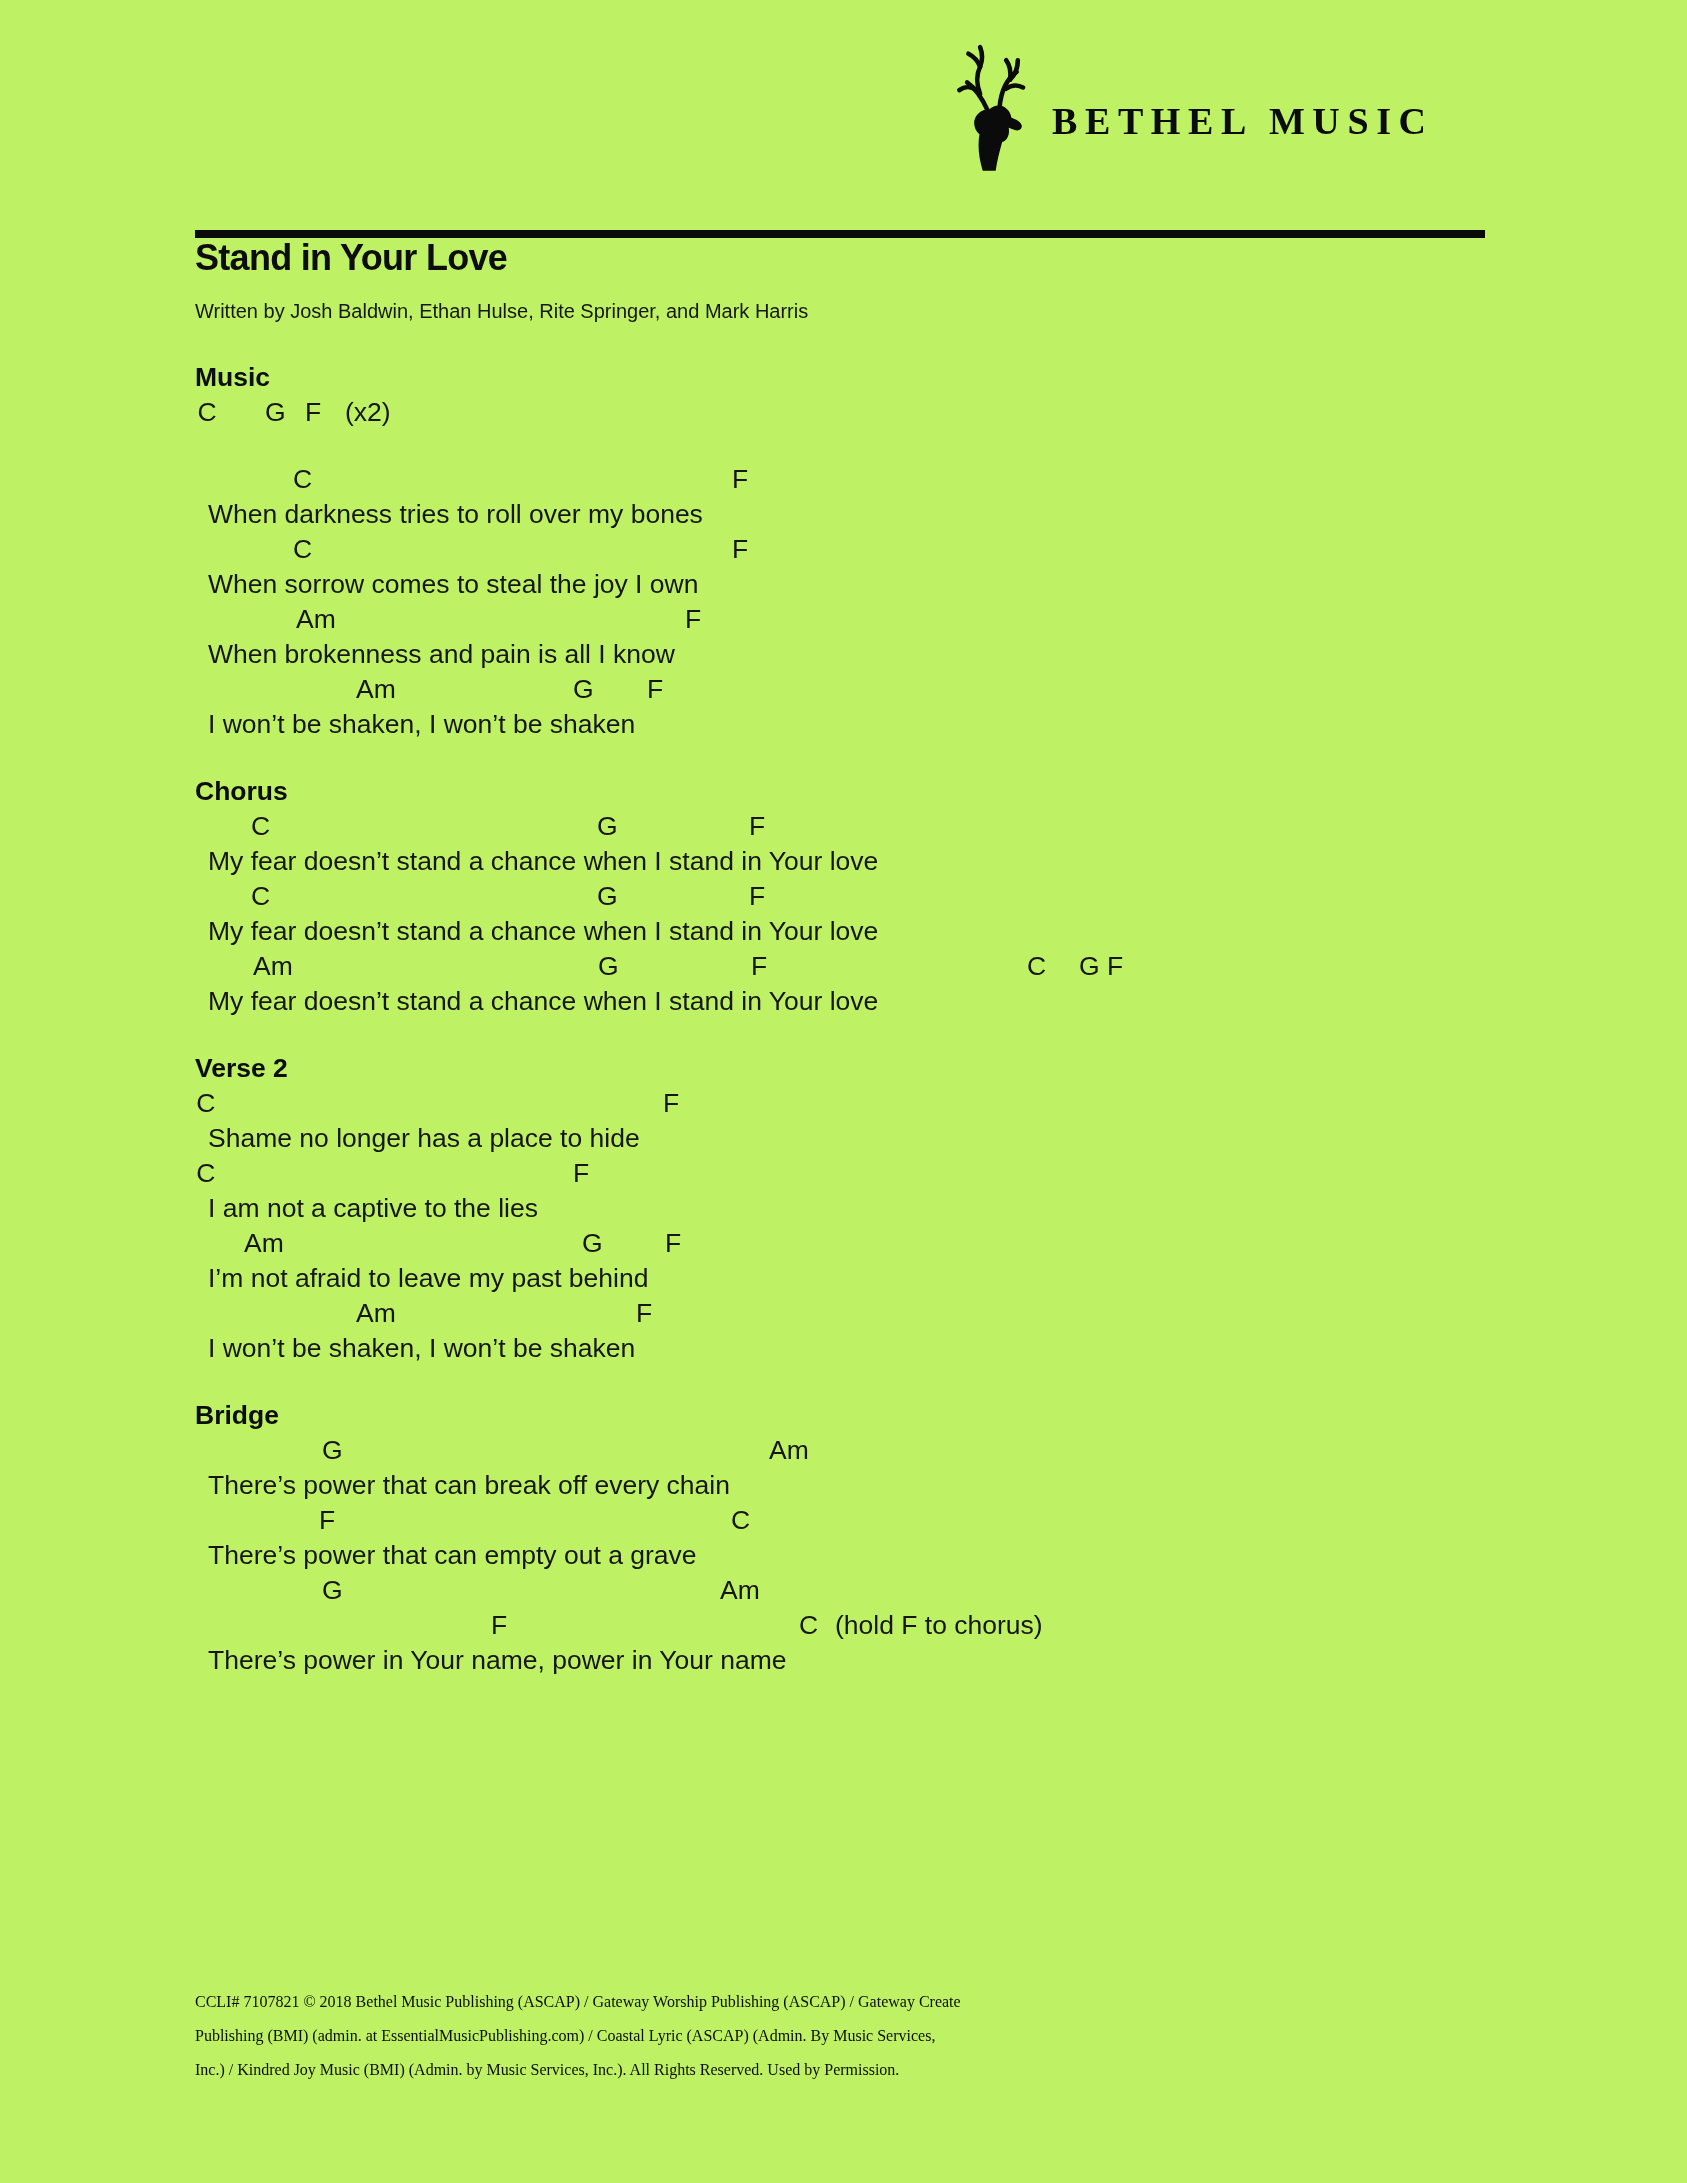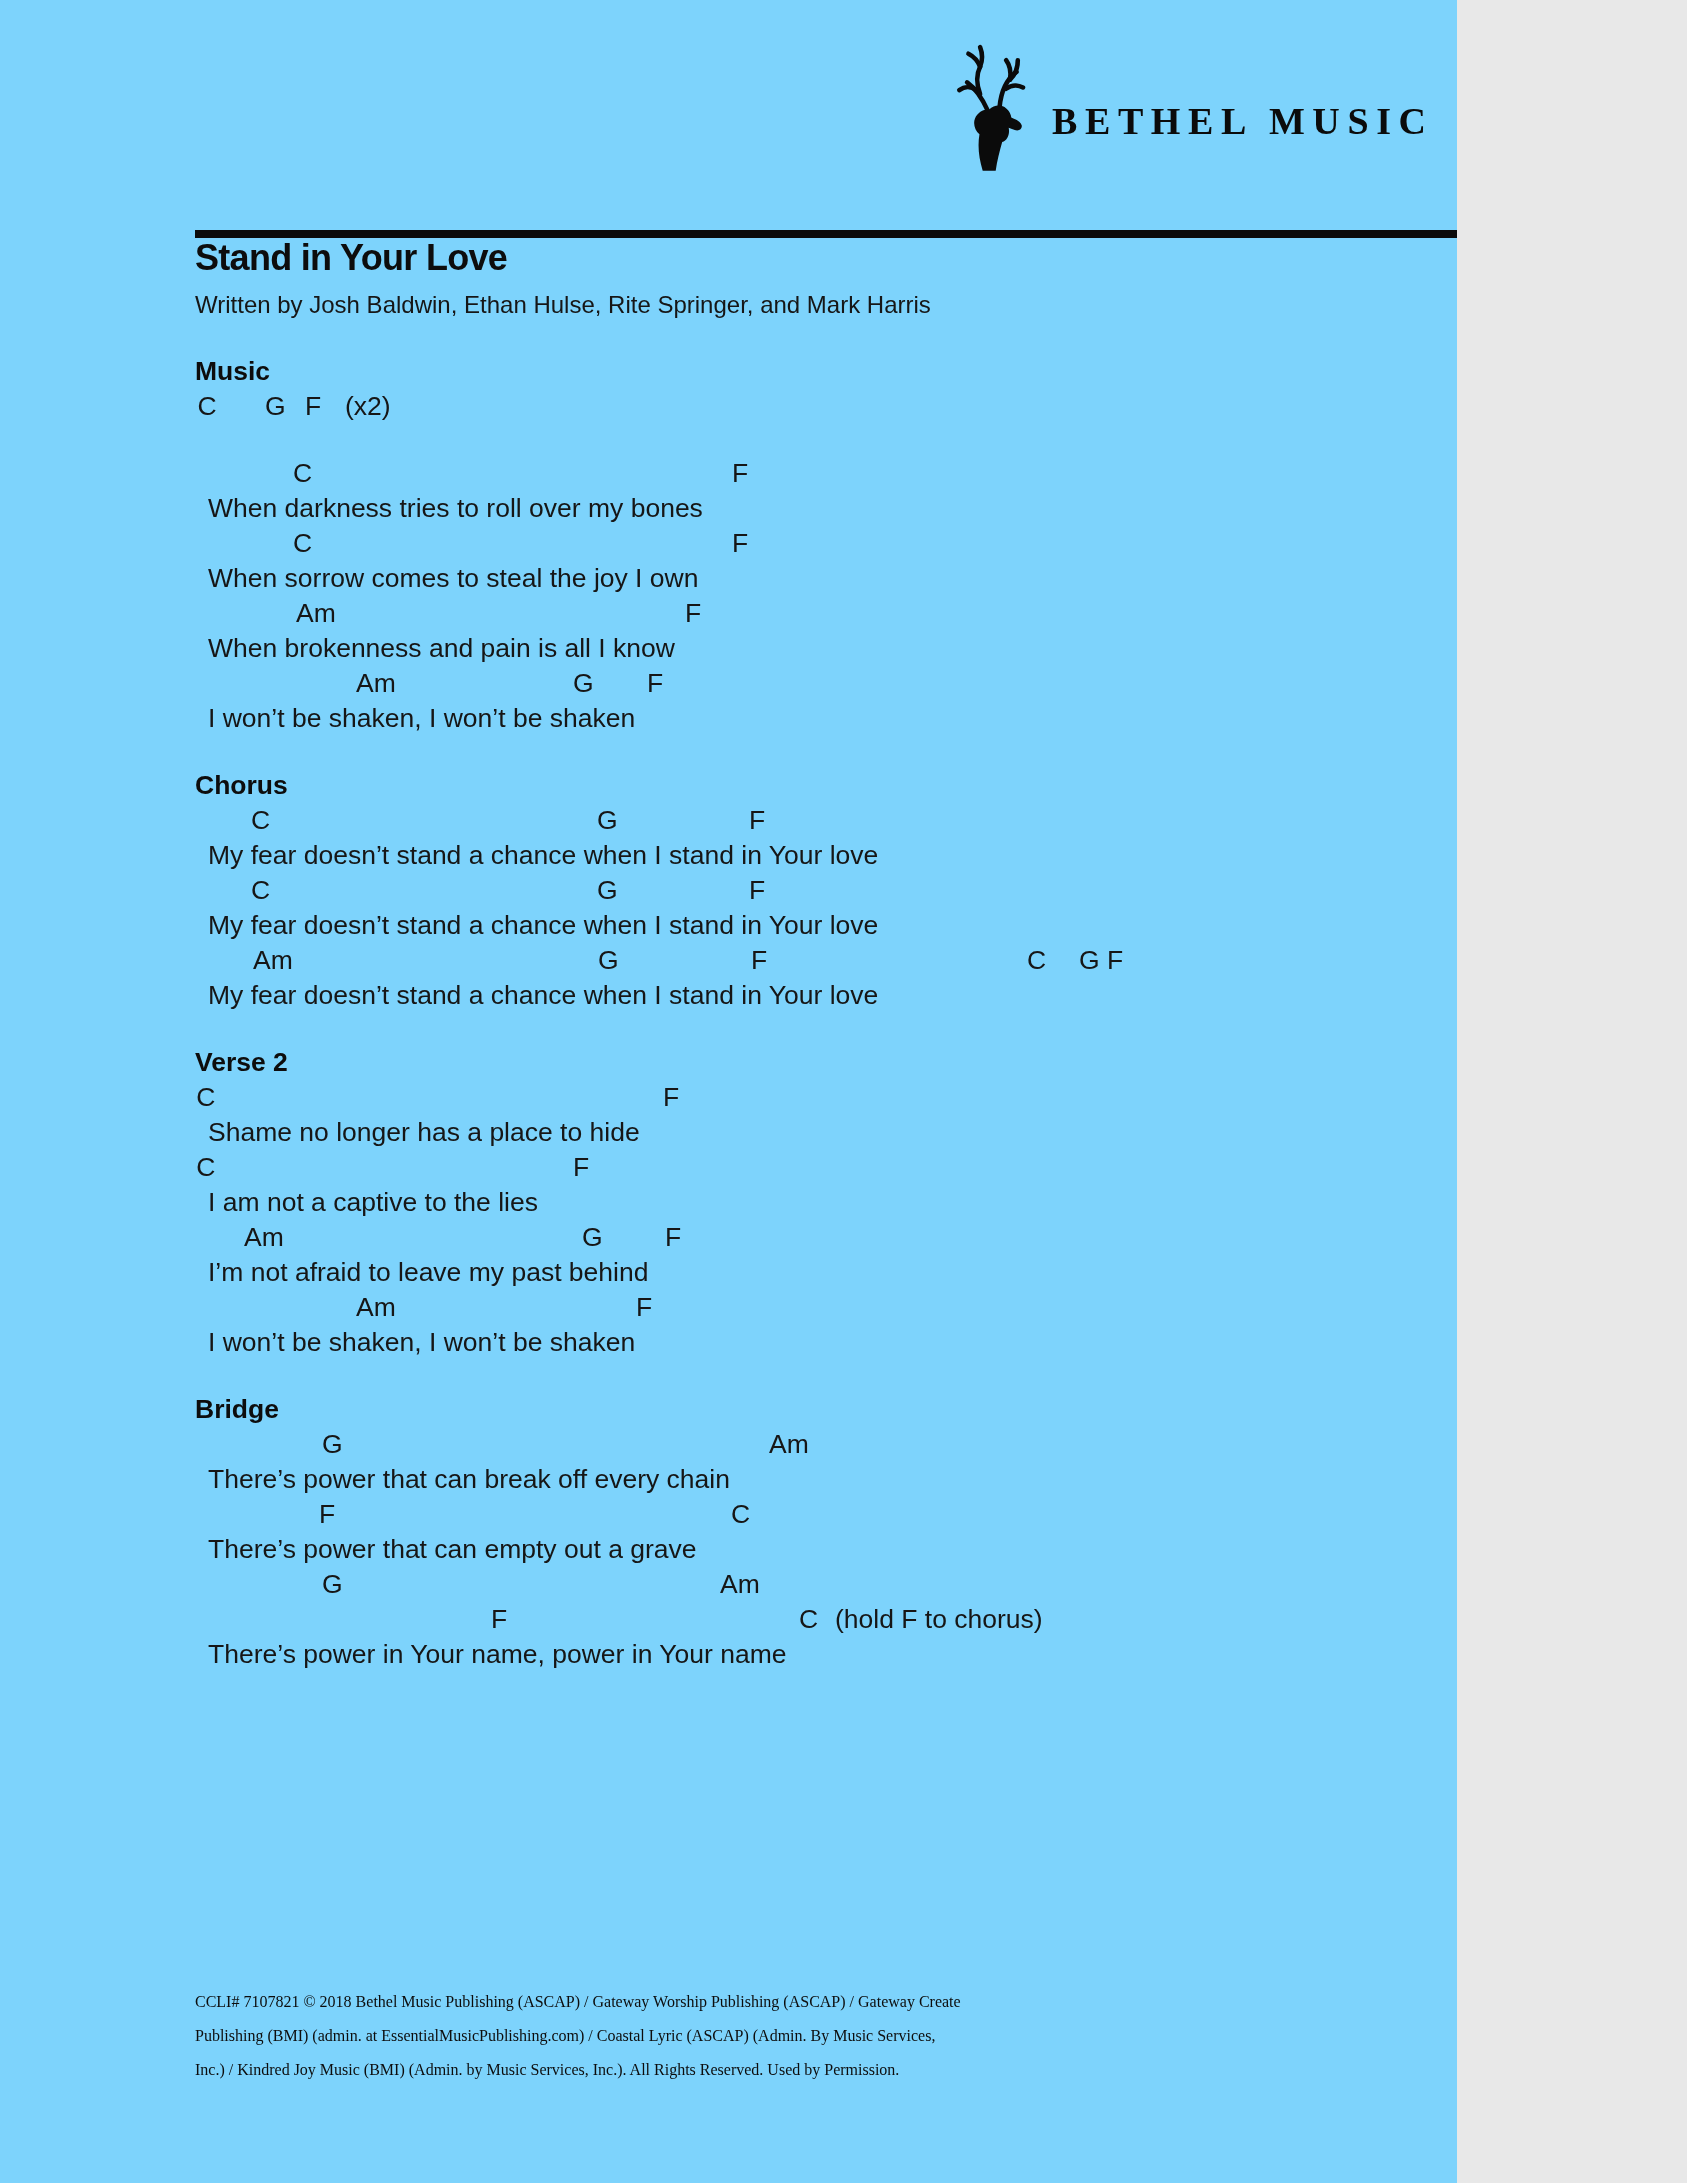--- a/index.html
+++ b/index.html
@@ -1,19 +1,19 @@
 <!DOCTYPE html>
 <html style="font-size:10.6px"><head>
 <meta charset="utf-8">
 <style>
   html,body{margin:0;padding:0;background:#e8e8e8;}
   .page{
     position:relative;
-    width:1457px;height:2183px;
-    background:#7dd3fc;
+    width:1687px;height:2183px;
+    background:#bef264;
     color:#111111;
     font-family:"Liberation Sans", sans-serif;
     overflow:hidden;
   }
   
   .logo{
     position:absolute;left:949px;top:42px;
     display:flex;align-items:flex-end;
   }
   .logo svg{display:block;}
@@ -31,21 +31,21 @@
   .rule{
     position:absolute;left:195px;top:230px;
     width:1290px;height:8px;background:#0b0b0b;
   }
   
   .main{position:absolute;left:195px;top:239px;width:1356px;}
   .song-title{
     font-size:36px;font-weight:700;letter-spacing:-0.7px;
     line-height:37px;color:#0d0d0d;
   }
-  .byline{font-size:24px;line-height:34px;margin-top:12px;color:#161616;}
+  .byline{font-size:20px;line-height:34px;margin-top:18px;color:#161616;}
   .section{margin-top:32px;}
   .section-title{font-size:26.5px;font-weight:700;line-height:35px;color:#0d0d0d;}
   .chord-line{position:relative;height:35px;font-size:26.5px;line-height:35px;}
   .chord-line .chord{position:absolute;top:0;white-space:pre;color:#161616;}
   .lyric-line{font-size:26.5px;line-height:35px;white-space:pre;color:#161616;margin-left:13px;}
   
   .footer{
     position:absolute;left:195px;top:1985px;width:1323px;
     font-family:"Liberation Serif", serif;
     font-size:16px;line-height:34px;color:#0d0d0d;

